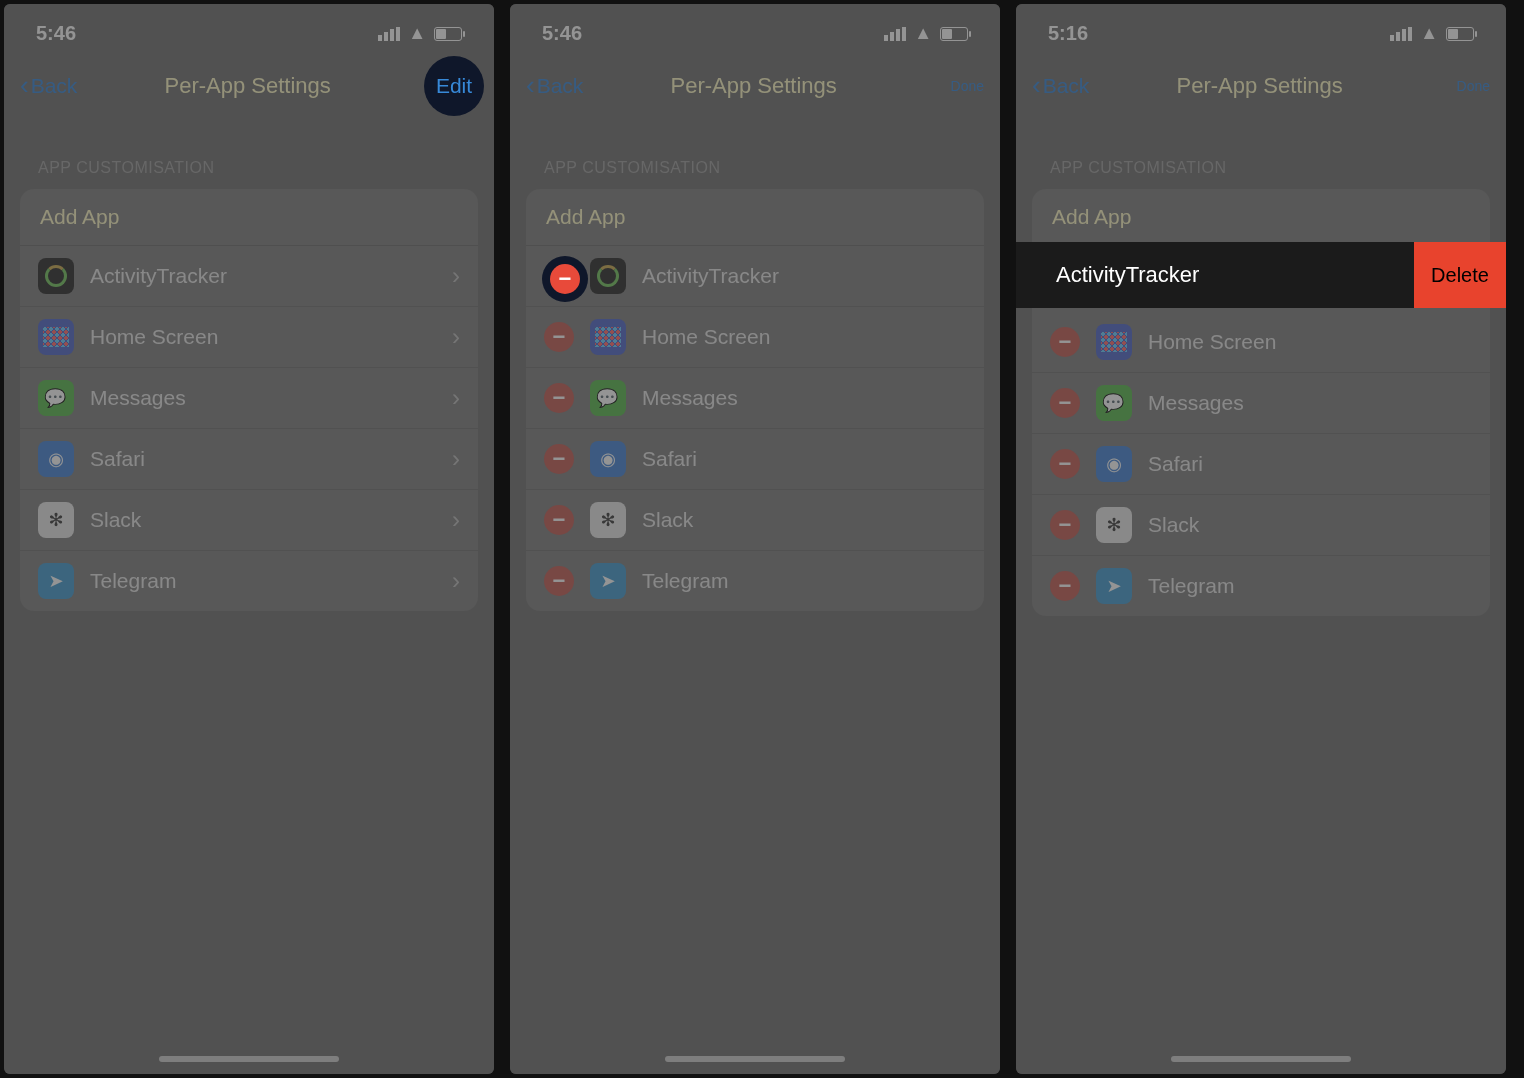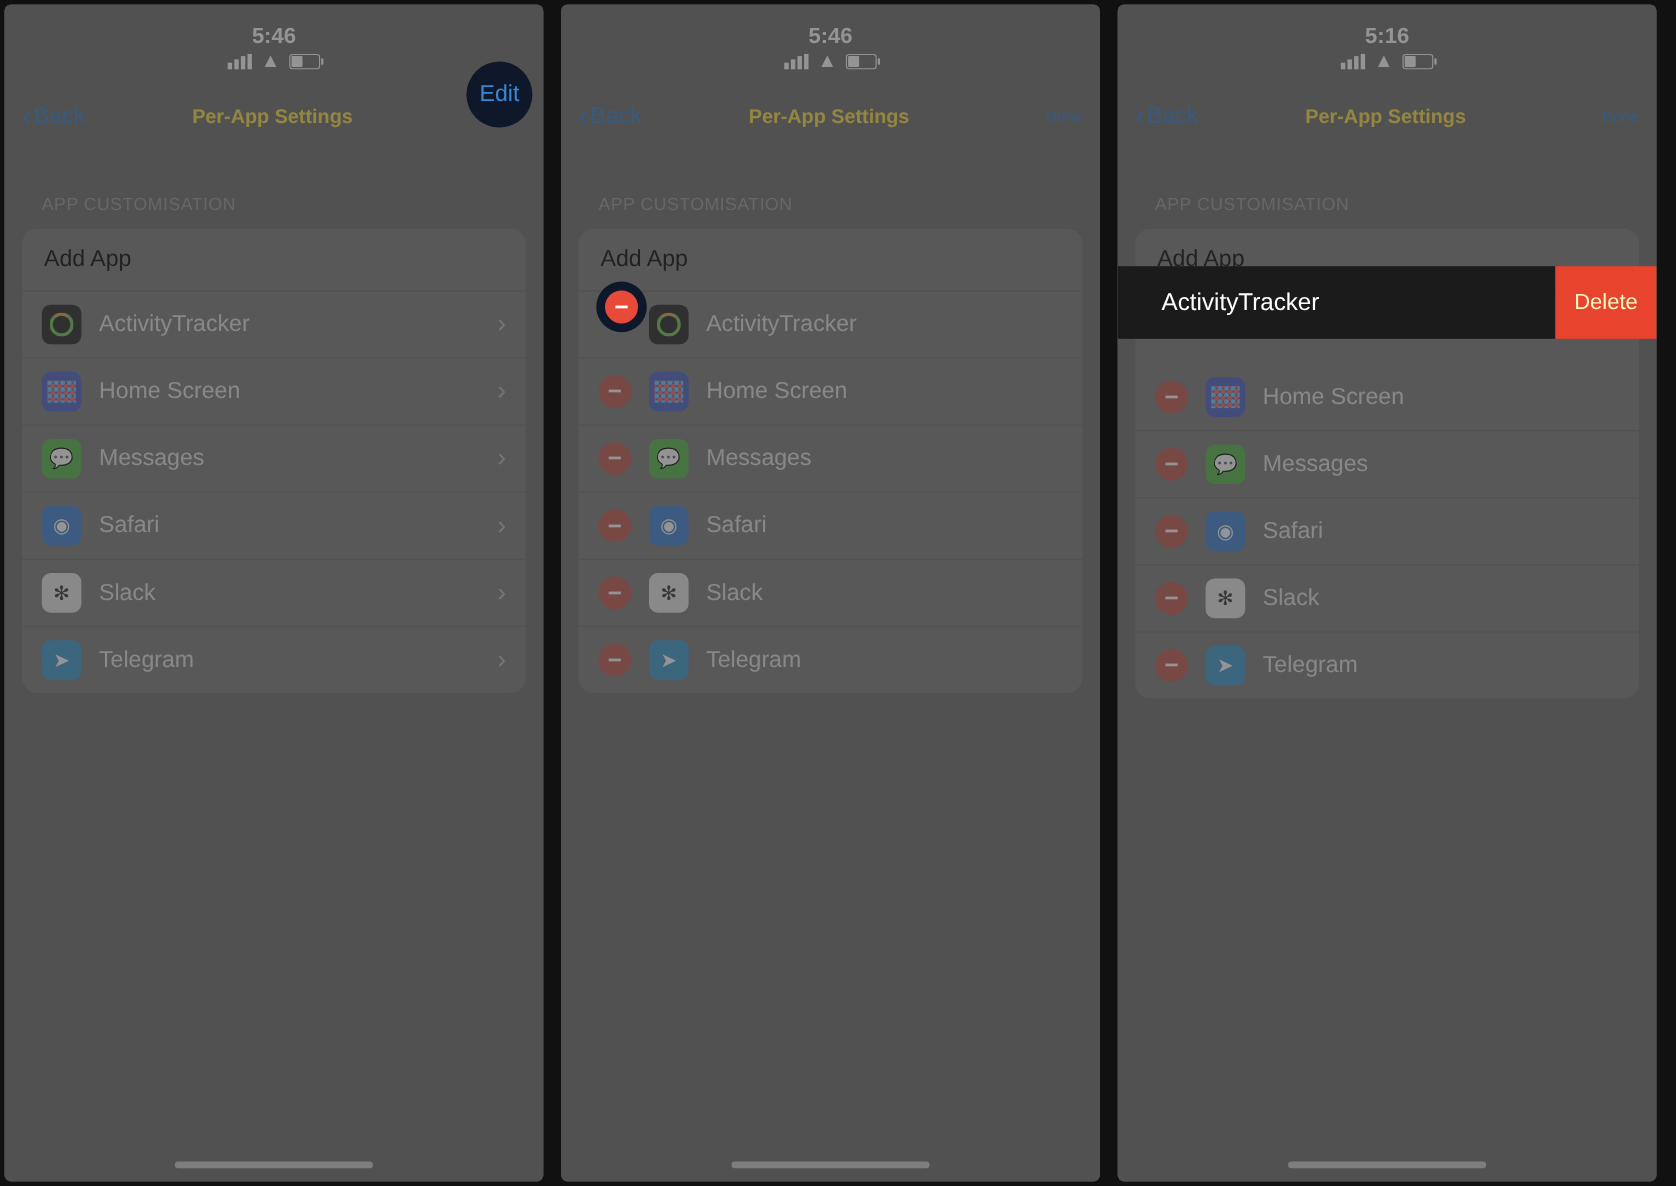--- a/index.html
+++ b/index.html
@@ -29,41 +29,40 @@
     z-index: 5;
   }
   .status-bar {
     display: flex;
     justify-content: space-between;
     align-items: center;
     padding: 18px 32px 6px 32px;
     font-size: 20px;
     font-weight: 600;
     color: #fff;
-    flex-direction: column;
   }
   .status-icons { display:flex; align-items:center; gap:8px; }
   .nav-bar {
     display: flex;
     align-items: center;
     justify-content: space-between;
     padding: 22px 16px;
   }
   .back {
     display: flex;
     align-items: center;
     color: #2f82d8;
     font-size: 21px;
     gap: 2px;
   }
   .chev { font-size: 26px; line-height: 0.6; }
   .nav-title {
-    color: #fde047;
-    font-size: 18px;
-    font-weight: 700;
+    color: #fef9c3;
+    font-size: 22px;
+    font-weight: 400;
   }
   .nav-action {
     color: #2f82d8;
     font-size: 14px;
     min-width: 60px;
     text-align: right;
   }
   .section-header {
     color: #9b9b9b;
     font-size: 16px;
@@ -71,21 +70,21 @@
     padding: 38px 34px 12px 34px;
   }
   .list {
     margin: 0 16px;
     background: #7a7a7a;
     border-radius: 14px;
     overflow: hidden;
   }
   .addrow {
     padding: 16px 20px;
-    color: #000000;
+    color: #fef9c3;
     font-size: 21px;
     border-bottom: 1px solid rgba(0,0,0,0.15);
   }
   .row {
     display: flex;
     align-items: center;
     padding: 12px 18px;
     gap: 16px;
     border-bottom: 1px solid rgba(0,0,0,0.12);
     font-size: 21px;
@@ -141,21 +140,21 @@
     flex: 1;
     background: #1b1b1b;
     display:flex; align-items:center;
     padding-left: 40px;
     color: #fff;
     font-size: 22px;
   }
   .delete-btn {
     width: 92px;
     background: #e8432d;
-    color:#fef9c3;
+    color:#000000;
     display:flex; align-items:center; justify-content:center;
     font-size: 20px;
   }
   
   .ic-activity { background:#222; }
   .ic-home { background:#4a62c8; }
   .ic-messages { background:#53b747; }
   .ic-safari { background:#3f7fd4; }
   .ic-slack { background:#e7e7e7; color:#333; }
   .ic-telegram { background:#3d98cf; }

